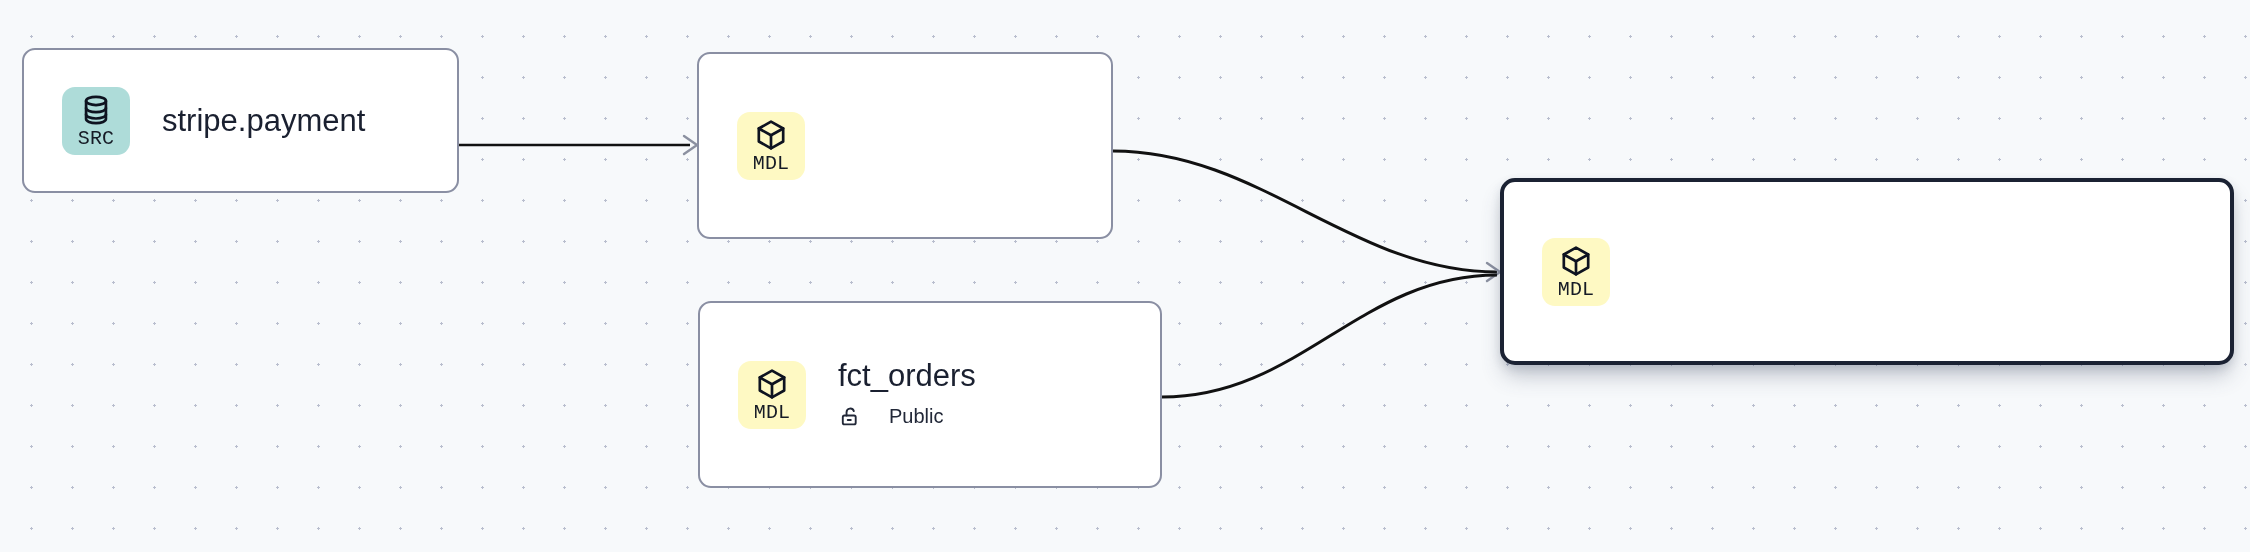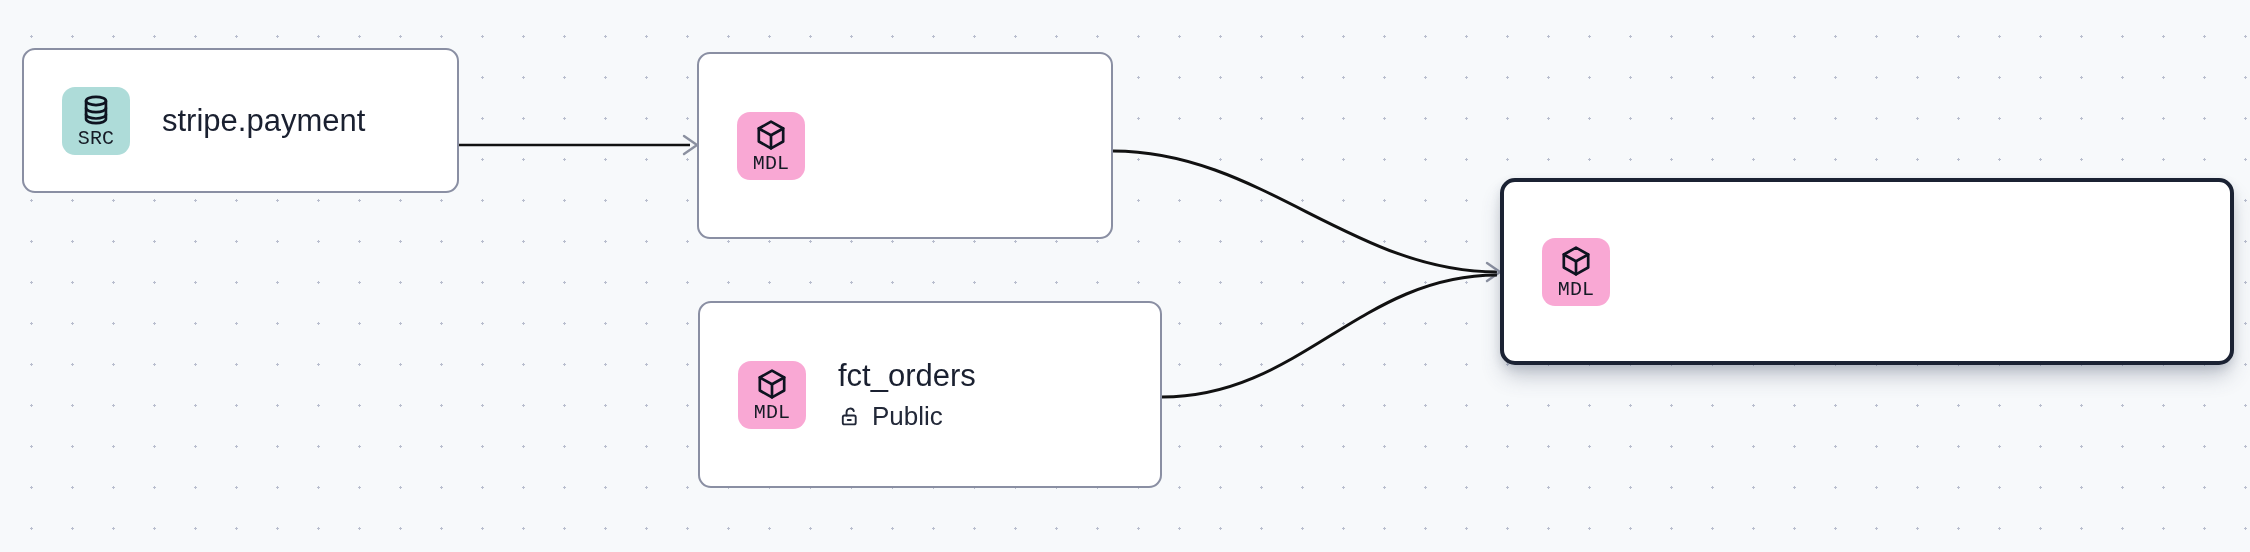--- a/index.html
+++ b/index.html
@@ -46,21 +46,21 @@
     width: 68px;
     height: 68px;
     border-radius: 13px;
     display: flex;
     flex-direction: column;
     align-items: center;
     justify-content: center;
     flex: 0 0 auto;
   }
   .badge.src { background: #aedcd9; }
-  .badge.mdl { background: #f9a8d4; }
+  .badge.mdl { background: #fef9c3; }
   .badge svg { display: block; }
   .badge-text {
     font-size: 20px;
     line-height: 20px;
     color: #161b26;
     margin-top: 2px;
     letter-spacing: 0.2px;
     font-family: Liberation Mono, monospace;
   }
   .node-body {
@@ -72,23 +72,23 @@
   .node-title {
     font-size: 31px;
     line-height: 36px;
     color: #1a2030;
     white-space: nowrap;
     font-family: "Liberation Sans", sans-serif;
   }
   .node-sub {
     display: flex;
     align-items: center;
-    gap: 9px;
+    gap: 26px;
     margin-top: 7px;
-    font-size: 26px;
+    font-size: 20px;
     line-height: 30px;
     color: #222838;
     white-space: nowrap;
   }
   .node-sub svg { display: block; flex: 0 0 auto; }
 </style>
 </head>
 <body>
 
 <div id="canvas">

